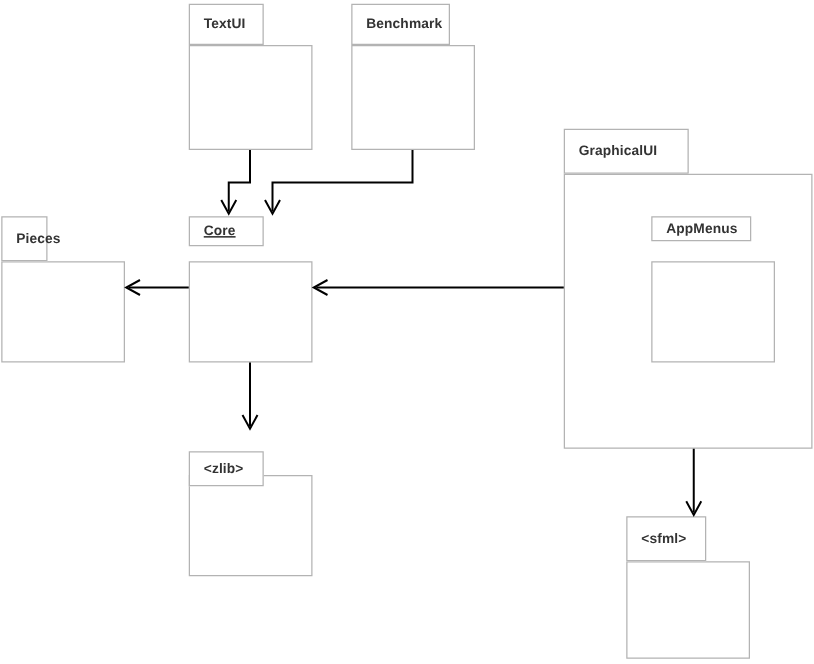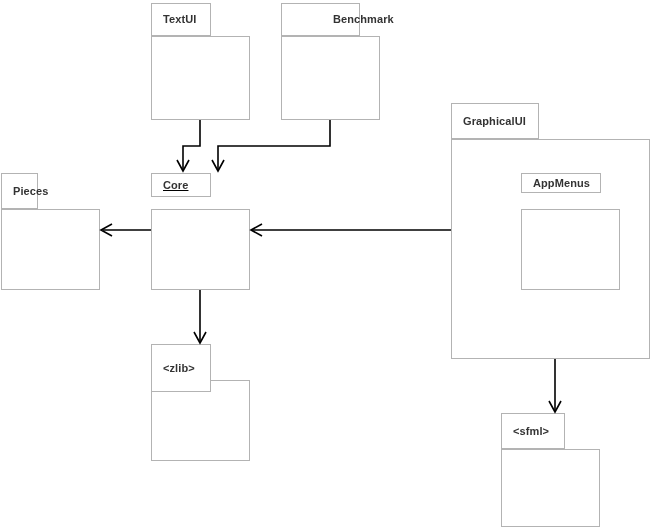--- a/index.html
+++ b/index.html
@@ -78,28 +78,28 @@
 <div id="canvas">
 
   <div class="pkg">
     <div class="pkg-tab" style="left: 151px; top: 3px; width: 60px; height: 33px;">
       <span class="pkg-tab-label">TextUI</span>
     </div>
     <div class="pkg-body" style="left: 151px; top: 36px; width: 99px; height: 84px;"></div>
   </div>
 
   <div class="pkg">
-    <div class="pkg-tab" style="left: 281px; top: 3px; width: 79px; height: 33px; padding-left: 40px;">
+    <div class="pkg-tab" style="left: 281px; top: 3px; width: 79px; height: 33px;">
       <span class="pkg-tab-label">Benchmark</span>
     </div>
     <div class="pkg-body" style="left: 281px; top: 36px; width: 99px; height: 84px;"></div>
   </div>
 
   <div class="pkg">
-    <div class="pkg-tab" style="left: 451px; top: 103px; width: 88px; height: 36px;">
+    <div class="pkg-tab" style="left: 451px; top: 103px; width: 100px; height: 36px;">
       <span class="pkg-tab-label">GraphicalUI</span>
     </div>
     <div class="pkg-body" style="left: 451px; top: 139px; width: 199px; height: 220px;"></div>
   </div>
 
   <div class="pkg nested">
     <div class="pkg-tab" style="left: 521px; top: 173px; width: 80px; height: 20px;">
       <span class="pkg-tab-label">AppMenus</span>
     </div>
     <div class="pkg-body" style="left: 521px; top: 209px; width: 99px; height: 81px;"></div>
@@ -113,21 +113,21 @@
   </div>
 
   <div class="pkg">
     <div class="pkg-tab" style="left: 151px; top: 173px; width: 60px; height: 24px; text-decoration: underline;">
       <span class="pkg-tab-label">Core</span>
     </div>
     <div class="pkg-body" style="left: 151px; top: 209px; width: 99px; height: 81px;"></div>
   </div>
 
   <div class="pkg">
-    <div class="pkg-tab" style="left: 151px; top: 344px; width: 60px; height: 48px;">
+    <div class="pkg-tab" style="left: 151px; top: 361px; width: 60px; height: 28px;">
       <span class="pkg-tab-label">&lt;zlib&gt;</span>
     </div>
     <div class="pkg-body" style="left: 151px; top: 380px; width: 99px; height: 81px;"></div>
   </div>
 
   <div class="pkg">
     <div class="pkg-tab" style="left: 501px; top: 413px; width: 64px; height: 36px;">
       <span class="pkg-tab-label">&lt;sfml&gt;</span>
     </div>
     <div class="pkg-body" style="left: 501px; top: 449px; width: 99px; height: 78px;"></div>

